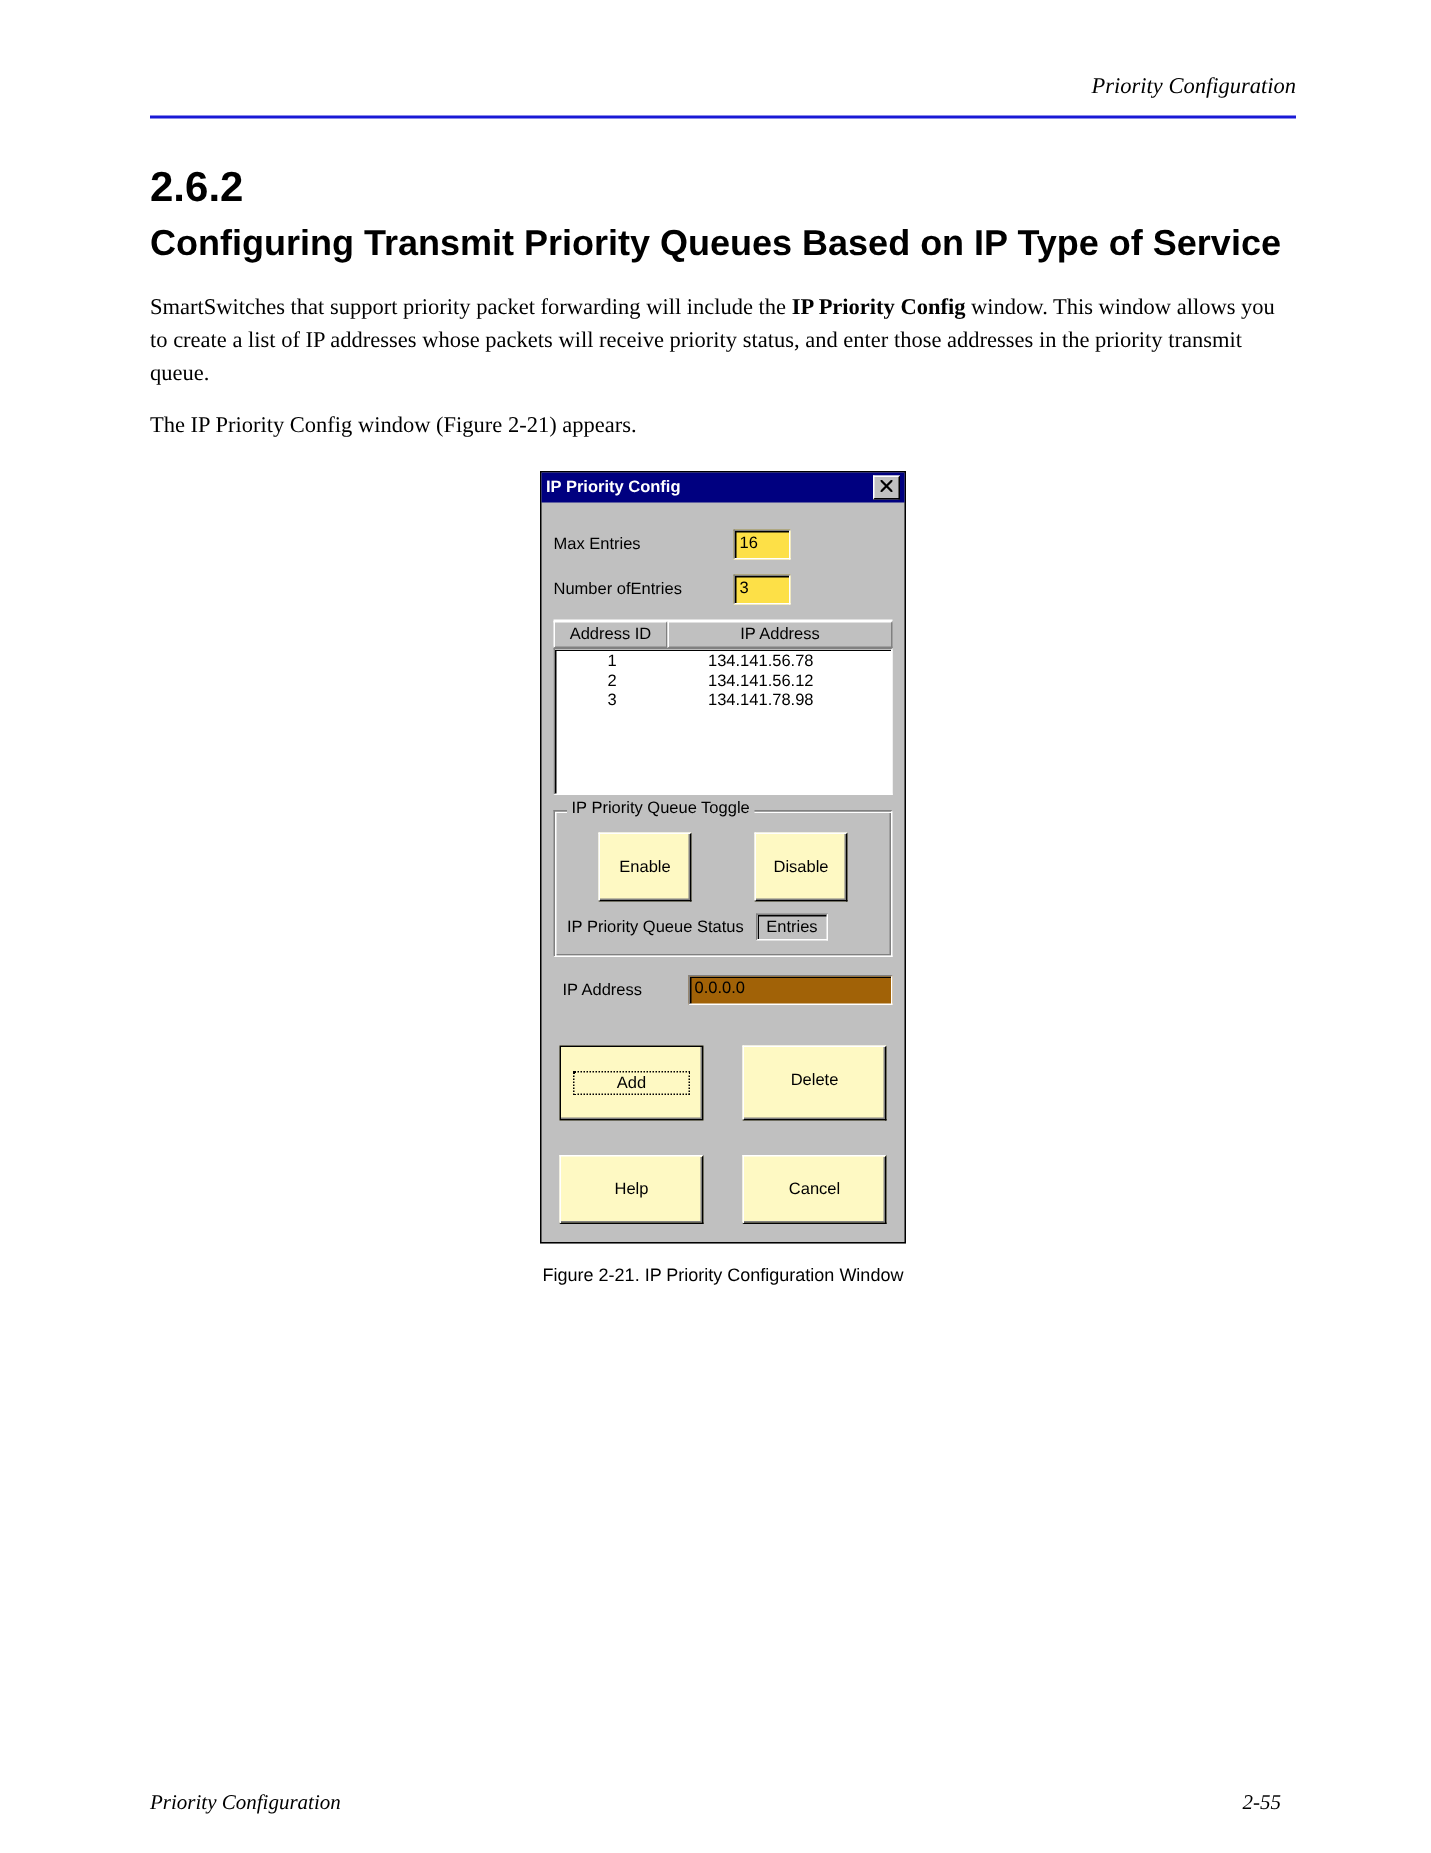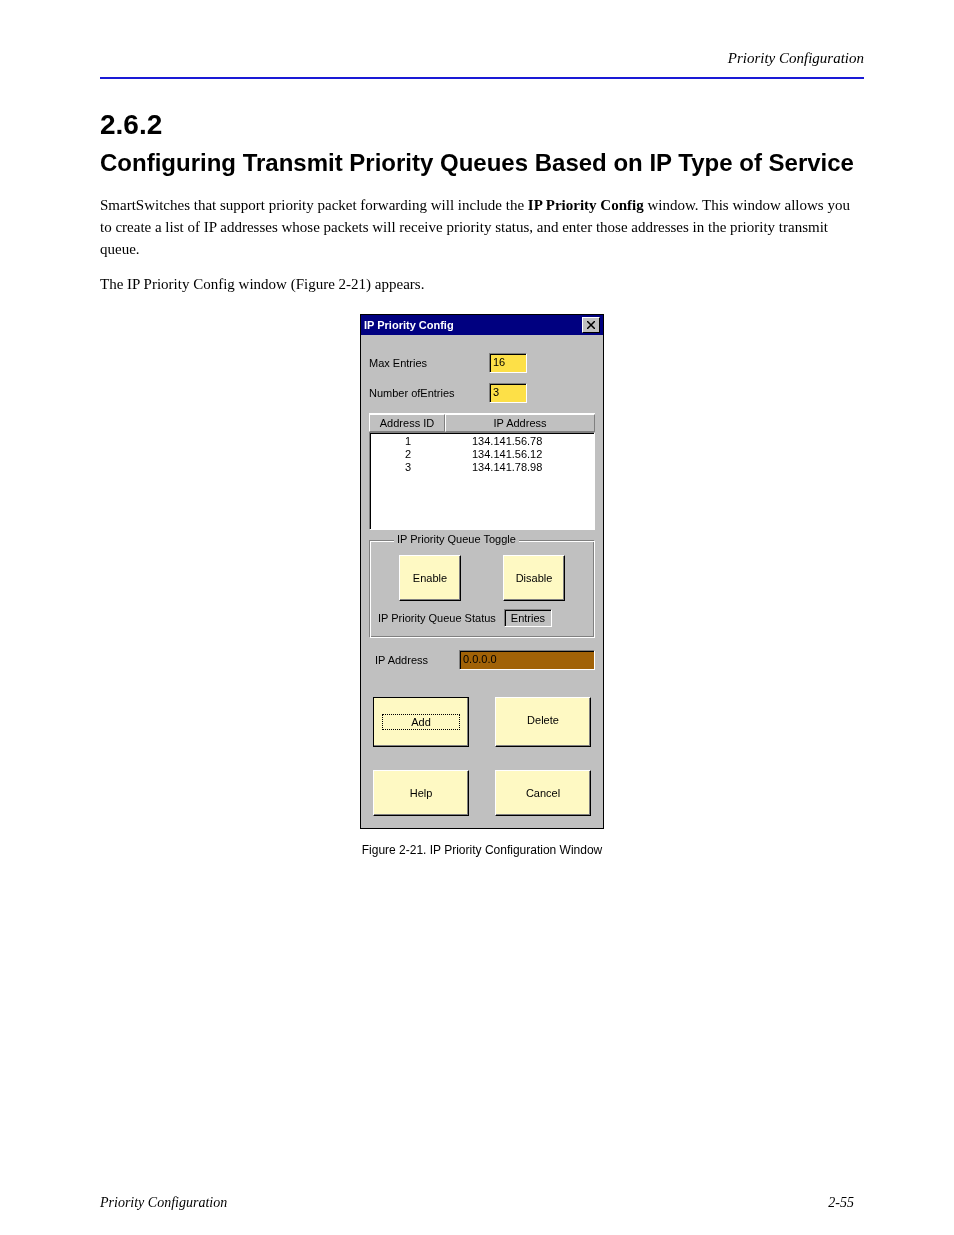--- a/index.html
+++ b/index.html
@@ -26,21 +26,21 @@
   .small-box{width:30px;}
   .tbl-head{display:flex;border-top:1px solid #fff;}
   .th{border-top:1px solid #fff;border-left:1px solid #fff;border-right:1px solid #808080;border-bottom:1px solid #808080;padding:2px 6px;background:#c0c0c0;}
   .th1{width:62px;text-align:center;}
   .th2{flex:1;text-align:center;}
   .tbl-body{background:#fff;border-top:1px solid #808080;border-left:1px solid #808080;border-right:1px solid #fff;border-bottom:1px solid #fff;box-shadow:inset 1px 1px 0 #000;height:92px;padding:2px 0;}
   .trow{display:flex;line-height:13px;}
   .tc1{width:76px;text-align:center;}
   .tc2{flex:1;text-align:left;padding-left:26px;}
   .groupbox{border:1px solid #808080;border-right-color:#fff;border-bottom-color:#fff;box-shadow:1px 1px 0 #fff inset, -1px -1px 0 #808080 inset;padding:8px 8px 10px 8px;margin:10px 0 8px 0;position:relative;}
-  .groupbox .legend{position:absolute;top:-8px;left:24px;background:#c0c0c0;padding:0 3px;}
+  .groupbox .legend{position:absolute;top:-8px;left:8px;background:#c0c0c0;padding:0 3px;}
   .btn{background:#fef9c3;border-top:1px solid #fff;border-left:1px solid #fff;border-right:1px solid #000;border-bottom:1px solid #000;box-shadow:inset -1px -1px 0 #808080;padding:16px 8px;min-width:44px;text-align:center;cursor:pointer;display:inline-block;}
   .btn.default{border:1px solid #000;position:relative;}
   .btn.default span{display:block;border:1px dotted #000;padding:1px 4px;}
   .toggle-row{display:flex;justify-content:space-around;margin:6px 0 8px 0;}
   .status-row{display:flex;align-items:center;gap:8px;}
   .status-box{border-top:1px solid #808080;border-left:1px solid #808080;border-right:1px solid #fff;border-bottom:1px solid #fff;box-shadow:inset 1px 1px 0 #000;background:#c0c0c0;padding:2px 6px;}
   .ip-row{display:flex;align-items:center;margin:12px 0 6px 0;}
   .ip-row .lbl{flex:0 0 84px;text-align:left;padding-left:6px;}
   .ip-input{flex:1;}
   .btn-grid{display:grid;grid-template-columns:1fr 1fr;gap:10px 26px;margin:14px 4px 4px 4px;}

